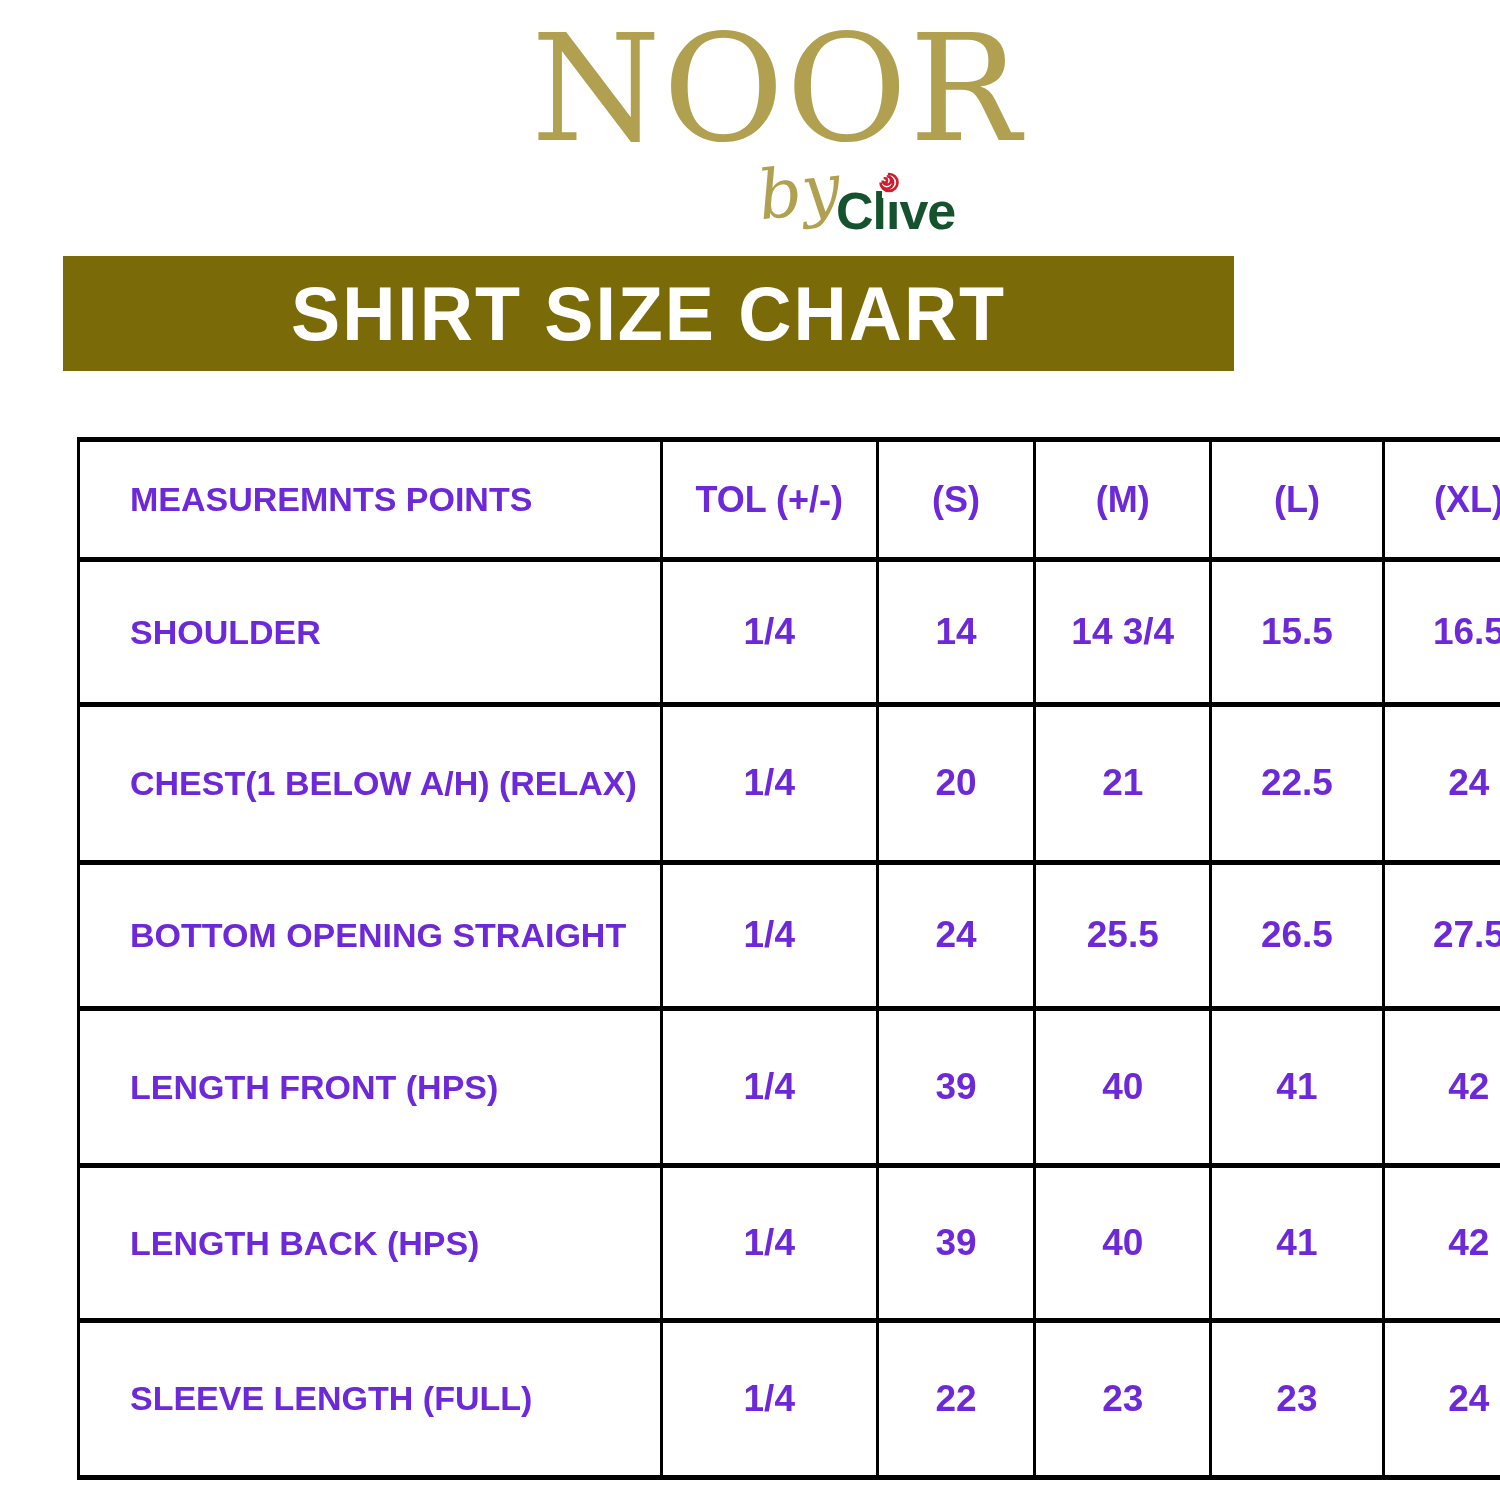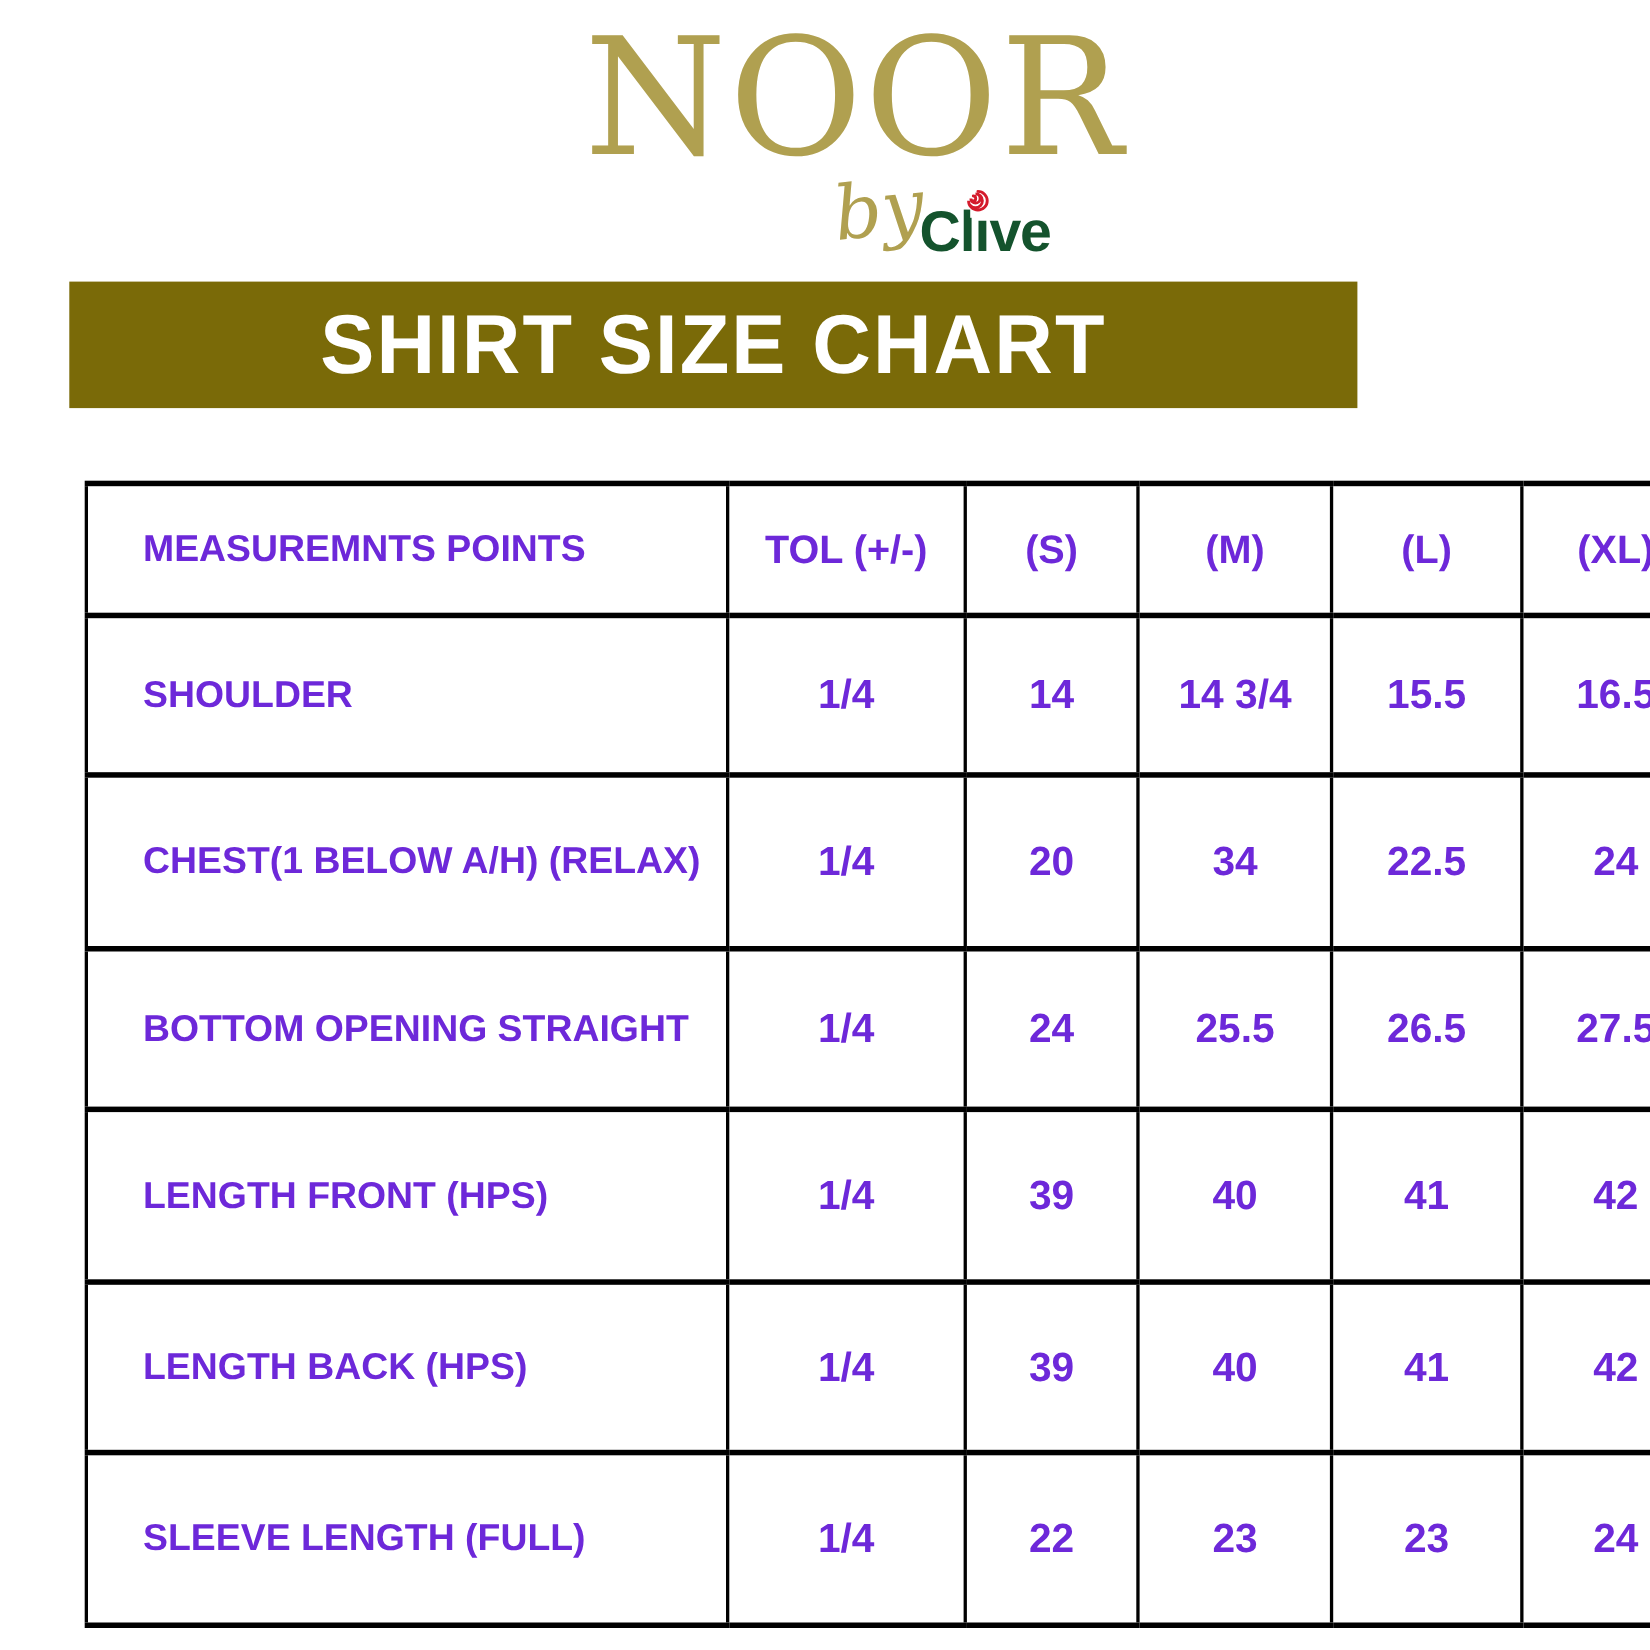--- a/index.html
+++ b/index.html
@@ -150,21 +150,21 @@
         <td>1/4</td>
         <td>14</td>
         <td>14 3/4</td>
         <td>15.5</td>
         <td>16.5</td>
       </tr>
       <tr>
         <td class="label-cell">CHEST(1 BELOW A/H) (RELAX)</td>
         <td>1/4</td>
         <td>20</td>
-        <td>34</td>
+        <td>21</td>
         <td>22.5</td>
         <td>24</td>
       </tr>
       <tr>
         <td class="label-cell">BOTTOM OPENING STRAIGHT</td>
         <td>1/4</td>
         <td>24</td>
         <td>25.5</td>
         <td>26.5</td>
         <td>27.5</td>

